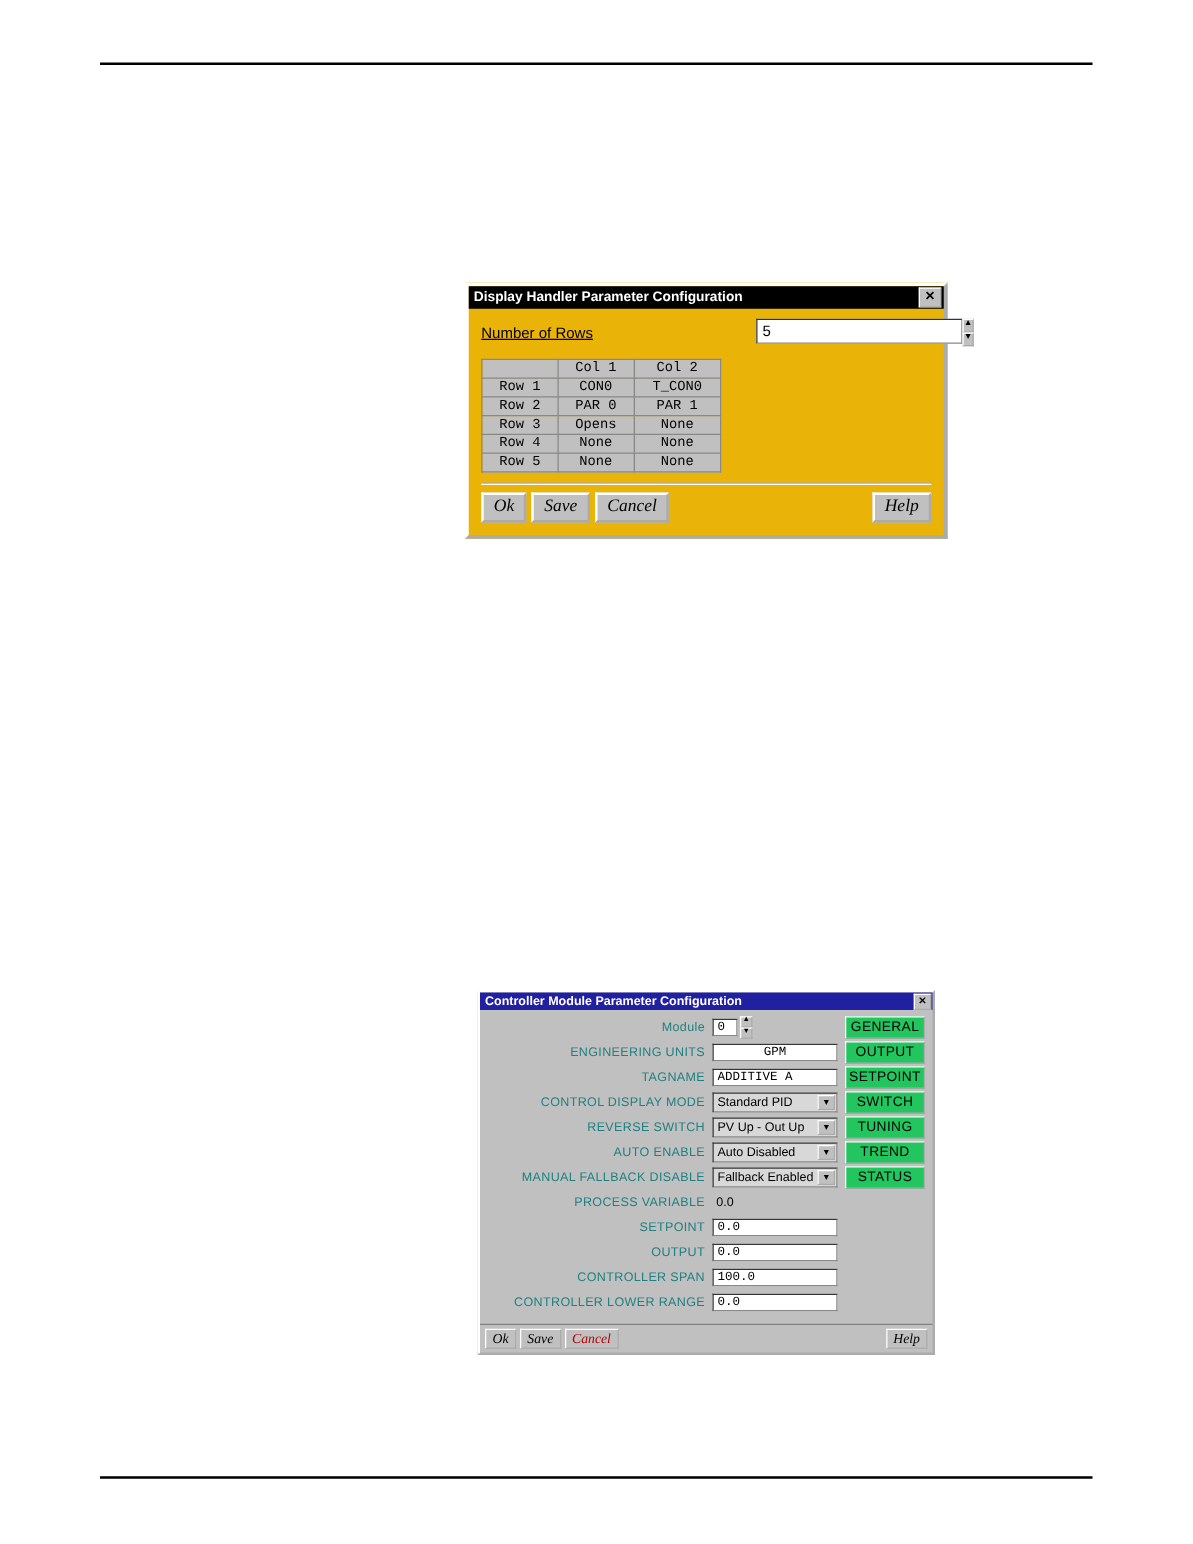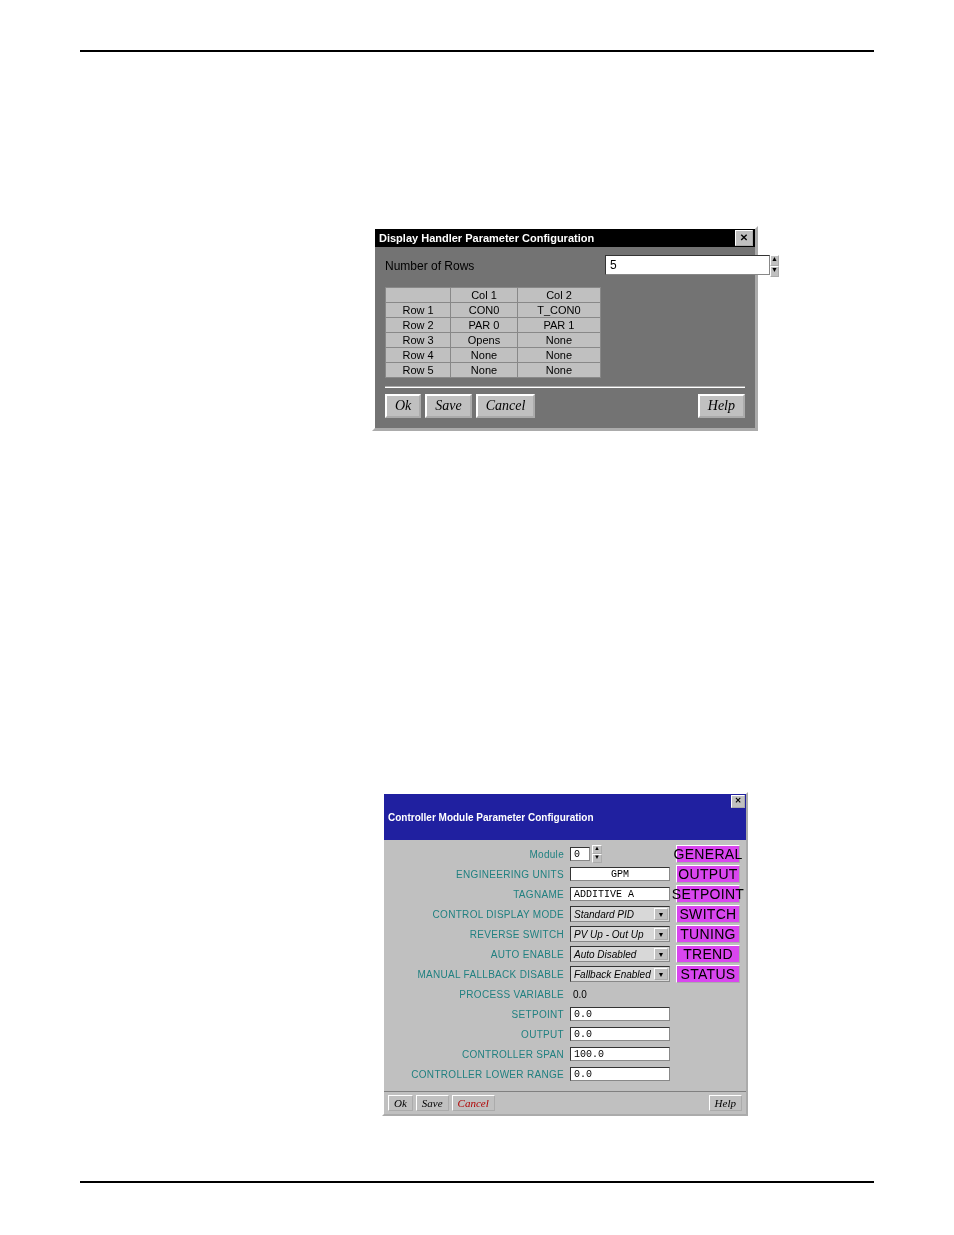--- a/index.html
+++ b/index.html
@@ -26,21 +26,21 @@
     right: 80px;
     bottom: 52px;
   }
 
   
   .dlg1 {
     position: absolute;
     left: 372px;
     top: 226px;
     width: 380px;
-    background: #737373;
+    background: #eab308;
     border: 3px outset #fff;
   }
   .dlg1 .titlebar {
     height: 18px;
     background: #000;
     color: #fff;
     font-size: 11px;
     font-weight: bold;
     display: flex;
     align-items: center;
@@ -67,20 +67,21 @@
     font-size: 12px;
     color: #000;
   }
   .dlg1 .row {
     display: flex;
     align-items: center;
     margin-bottom: 10px;
   }
   .dlg1 .row .lbl {
     flex: 1;
+    text-decoration: underline;
   }
   .dlg1 .row .field {
     width: 140px;
     display: flex;
   }
   .dlg1 .row .field input {
     flex: 1;
     height: 18px;
     font-size: 12px;
     border: 1px inset #888;
@@ -96,21 +97,22 @@
     height: 9px;
     background: #c0c0c0;
     border: 1px outset #fff;
     font-size: 7px;
     line-height: 6px;
     text-align: center;
     color: #000;
   }
   .dlg1 table {
     border-collapse: collapse;
-    width: 216px;
+    width: 192px;
+    font-family: Liberation Mono, monospace;
   }
   .dlg1 table th, .dlg1 table td {
     border: 1px solid #888;
     font-size: 11px;
     text-align: center;
     padding: 1px 6px;
     background: #c0c0c0;
   }
   .dlg1 table th {
     font-weight: normal;
@@ -144,21 +146,21 @@
     font-size: 10px;
   }
   .dlg2 .titlebar {
     height: 14px;
     background: #2020a0;
     color: #fff;
     font-size: 10px;
     font-weight: bold;
     display: flex;
     align-items: center;
-    padding: 16px 4px;
+    padding: 0 4px;
     position: relative;
   }
   .dlg2 .titlebar .close {
     position: absolute;
     right: 1px;
     top: 1px;
     width: 12px;
     height: 11px;
     background: #c0c0c0;
     border: 1px outset #fff;
@@ -210,21 +212,20 @@
     height: 16px;
     width: 100%;
     font-size: 10px;
     border: 1px inset #888;
     background: #d8d8d8;
     display: flex;
     align-items: center;
     padding: 0 3px;
     position: relative;
     box-sizing: border-box;
-    font-style: italic;
   }
   .dlg2 .sel .dd {
     position: absolute;
     right: 1px;
     top: 1px;
     bottom: 1px;
     width: 12px;
     background: #c0c0c0;
     border: 1px outset #fff;
     font-size: 7px;
@@ -252,23 +253,23 @@
     text-align: center;
   }
   .dlg2 .tabs {
     width: 64px;
     display: flex;
     flex-direction: column;
     gap: 2px;
   }
   .dlg2 .tab {
     height: 16px;
-    background: #d946ef;
-    border: 1px outset #fff;
-    font-size: 14px;
+    background: #22c55e;
+    border: 1px outset #fff;
+    font-size: 11px;
     display: flex;
     align-items: center;
     justify-content: center;
     color: #000;
     letter-spacing: 0.3px;
   }
   .dlg2 .btnbar {
     border-top: 1px solid #808080;
     padding: 3px 4px;
     display: flex;

